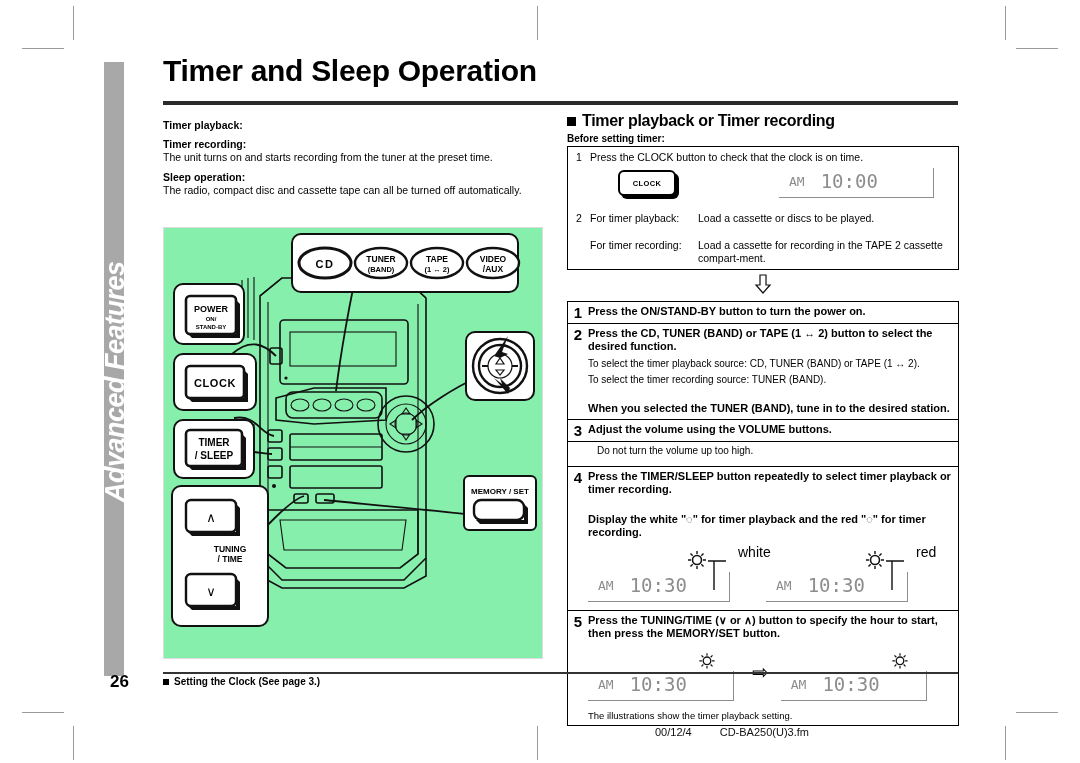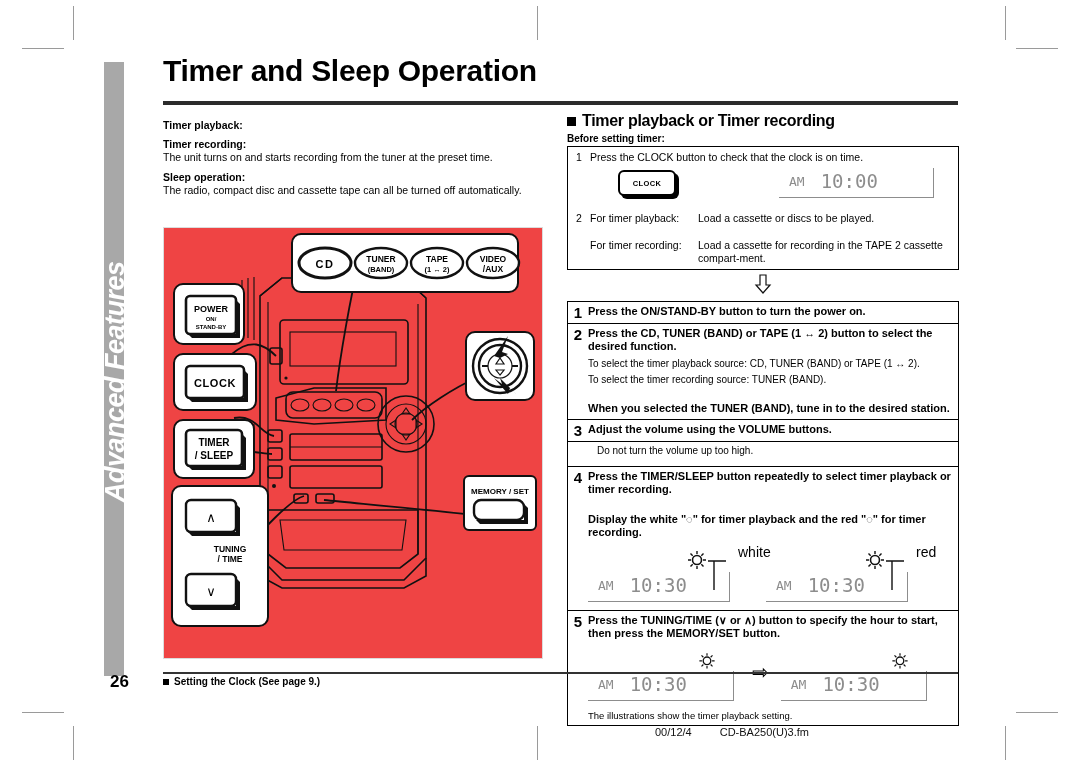--- a/index.html
+++ b/index.html
@@ -56,21 +56,21 @@
   }
 
   
   .leftcol { position:absolute; left:163px; top:112px; width:380px; }
   .lc-head { font-size:10.5px; font-weight:bold; margin-top:7px; }
   .lc-body { font-size:10.5px; line-height:13px; margin-top:1px; }
 
   
   .illus {
     position:absolute; left:163px; top:227px; width:380px; height:432px;
-    background:#ef4444; border:1px solid #dcdcdc;
+    background:#86efac; border:1px solid #dcdcdc;
   }
   .illus svg { display:block; }
 
   
   .rightcol { position:absolute; left:567px; top:112px; width:392px; }
   .sec-head {
     font-size:16px; font-weight:bold; letter-spacing:-0.3px;
     display:flex; align-items:center; gap:6px;
   }
   .sec-head .bullet { width:9px; height:9px; background:#000; display:inline-block; }
@@ -483,20 +483,20 @@
         </div>
       </div>
 
     </div>
   </div>
 
   <div class="pagenum">26</div>
   <div class="footer-rule"></div>
   <div class="footer-note">
     <span class="bullet"></span>
-    <span>Setting the Clock (See page 9.)</span>
+    <span>Setting the Clock (See page 3.)</span>
   </div>
   <div class="docinfo">
     <span>00/12/4</span>
     <span>CD-BA250(U)3.fm</span>
   </div>
 
 </div>
 
 </body></html>

